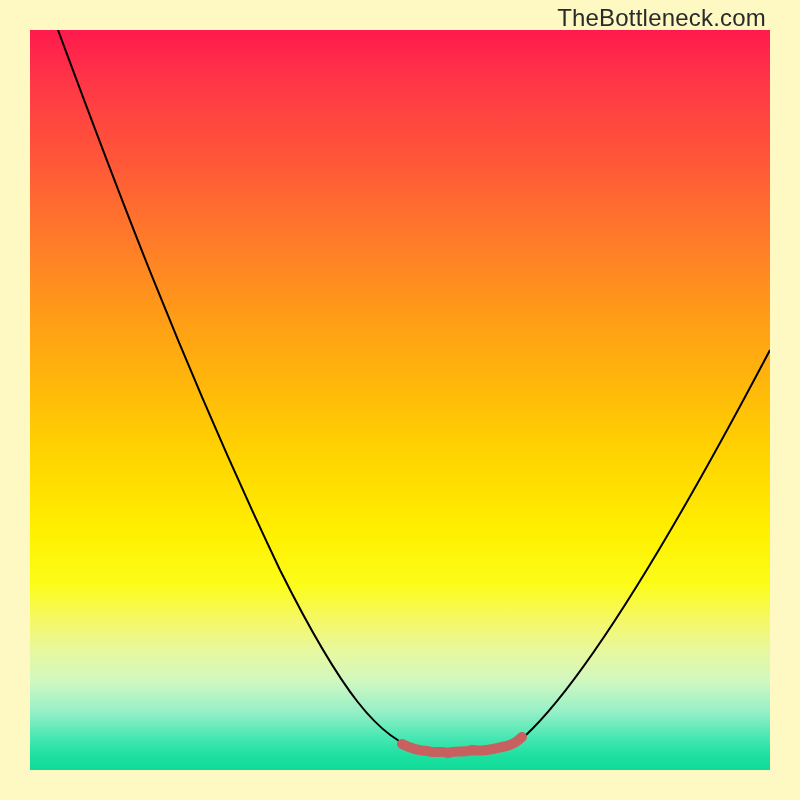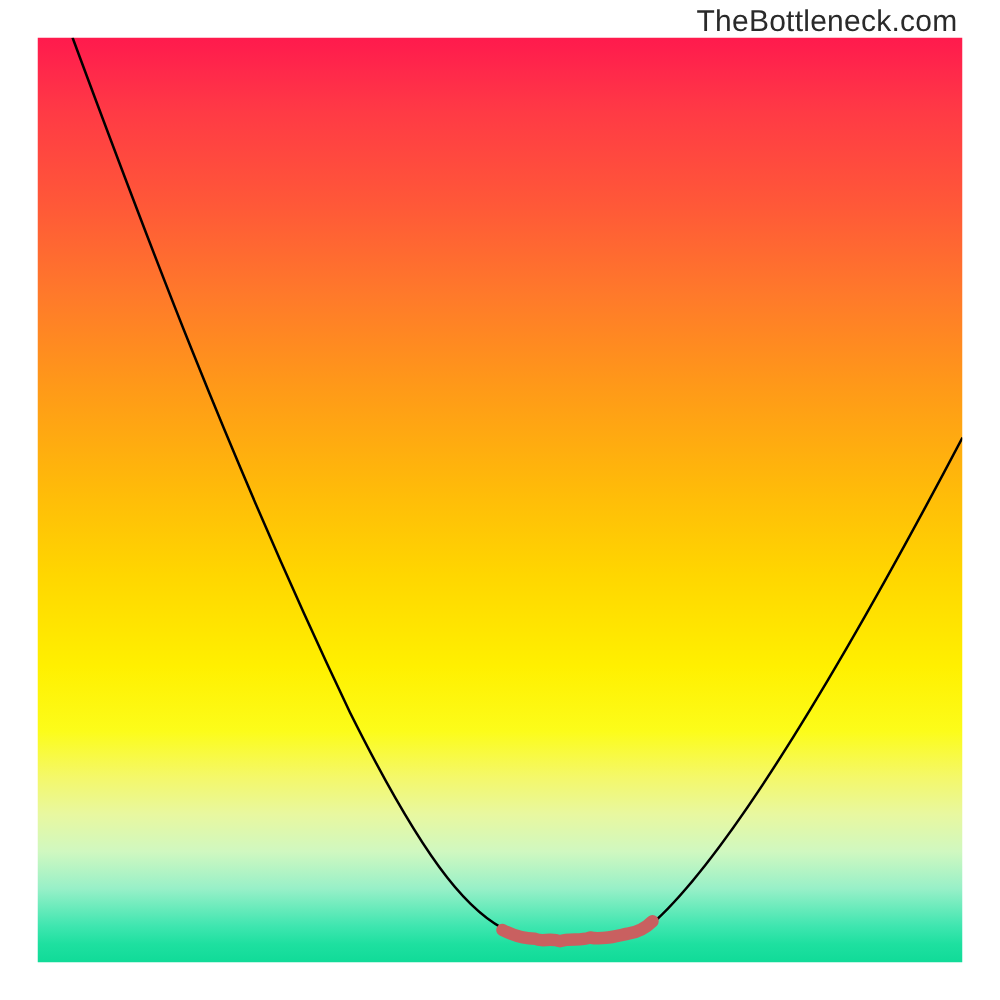--- a/index.html
+++ b/index.html
@@ -8,21 +8,21 @@
     width: 800px;
     height: 800px;
     overflow: hidden;
     background: #000;
     font-family: Arial, Helvetica, sans-serif;
   }
   .frame {
     position: absolute;
     left: 0; top: 0;
     width: 800px; height: 800px;
-    background: #ffffff;
+    background: #fef9c3;
   }
   .plot {
     position: absolute;
     left: 30px;
     top: 30px;
     width: 740px;
     height: 740px;
     overflow: hidden;
   }
   .gradient {

